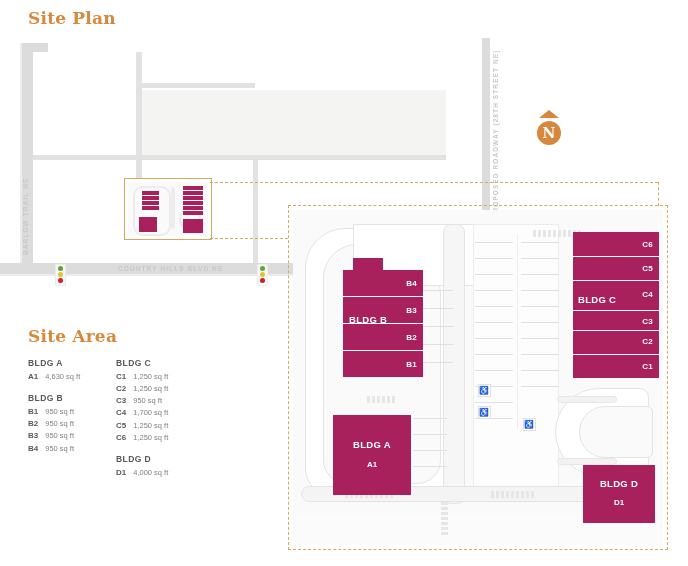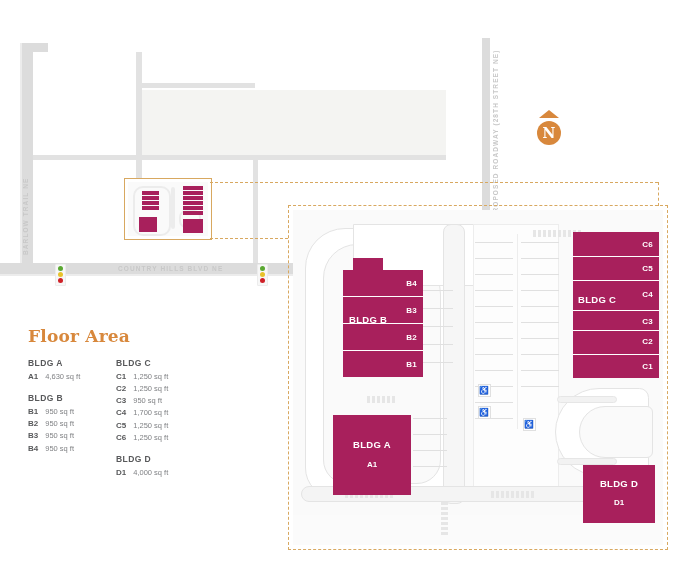--- a/index.html
+++ b/index.html
@@ -123,22 +123,23 @@
   #bldg-b-cap{position:absolute;left:50px;top:60px;}
 
   #bldg-c{left:280px;top:22px;width:86px;height:146px;}
   #bldg-c .bldg-name{left:5px;top:63px;width:40px;font-size:9.5px;}
 </style>
 </head>
 <body>
 
 <div class="stage">
 
-
-  <div class="abs heading" id="floor-area-title">Floor Area</div>
+  <div class="abs heading" id="site-plan-title">Site Plan</div>
+
+  <div class="abs heading" id="floor-area-title">Site Area</div>
 
   <div>
 
     <div class="block-fill abs" style="left:141px;top:90px;width:305px;height:67px;"></div>
 
     <div class="road abs" style="left:22px;top:43px;width:11px;height:225px;"></div>
     <div class="abs" style="left:20px;top:43px;width:2px;height:225px;background:#ececec;"></div>
 
     <div class="road abs" style="left:33px;top:43px;width:15px;height:9px;"></div>
 

